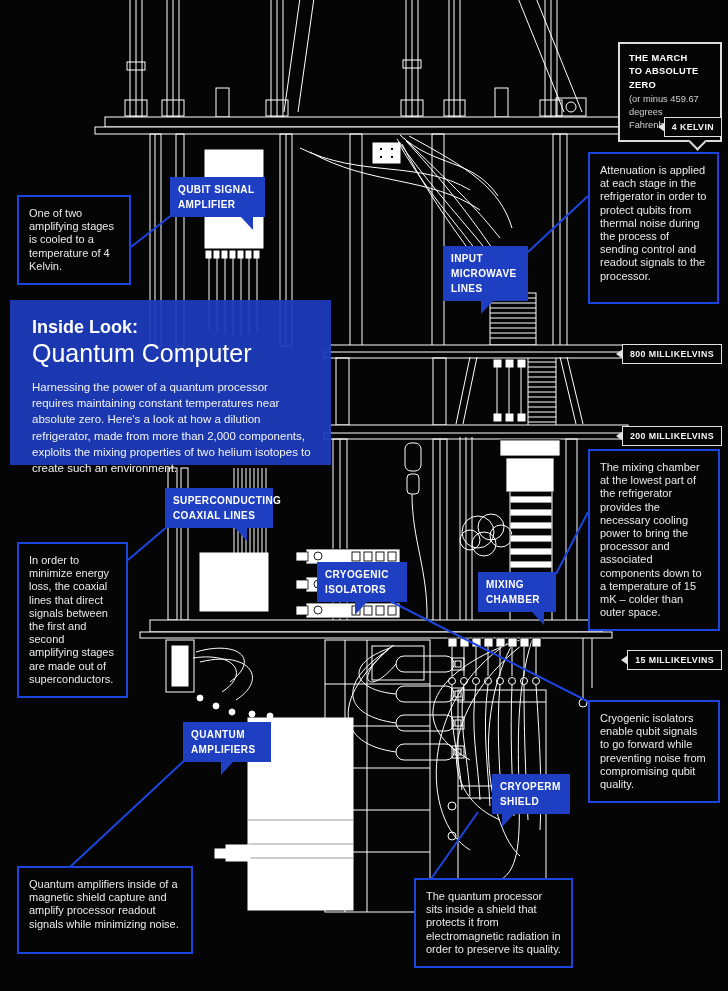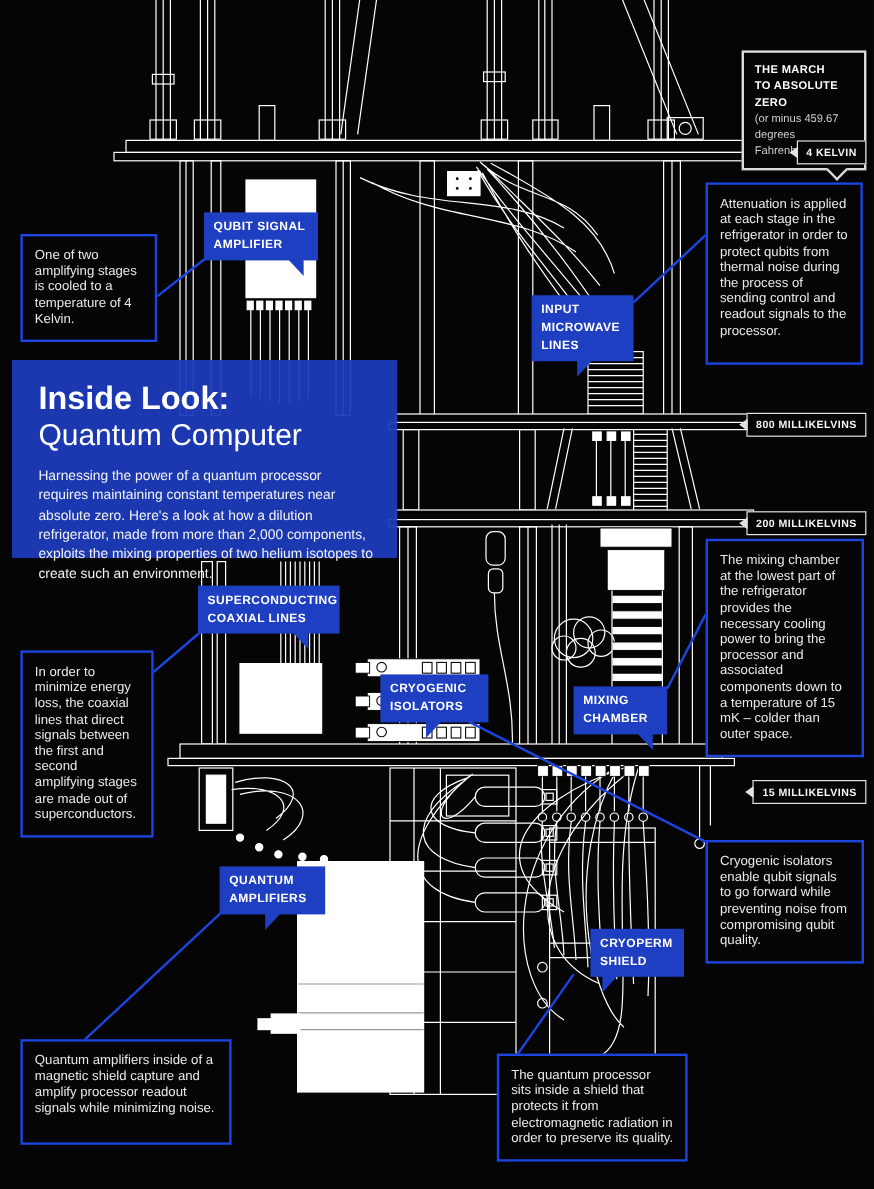--- a/index.html
+++ b/index.html
@@ -26,21 +26,21 @@
     padding:5px 8px;text-transform:uppercase;
   }
   .label::after{content:'';position:absolute;bottom:-13px;width:0;height:0;}
   .tail-r::after{right:12px;border-top:14px solid var(--label-blue);border-left:13px solid transparent;}
   .tail-l::after{left:10px;border-top:14px solid var(--label-blue);border-right:13px solid transparent;}
   .tail-cr::after{right:26px;border-top:14px solid var(--label-blue);border-left:13px solid transparent;}
   .tail-cl::after{left:38px;border-top:14px solid var(--label-blue);border-right:13px solid transparent;}
 
   #label-qsa{left:170px;top:177px;width:95px;}
   #label-input{left:443px;top:246px;width:85px;}
-  #label-super{left:165px;top:488px;width:118px;}
+  #label-super{left:165px;top:488px;width:108px;}
   #label-cryo-iso{left:317px;top:562px;width:90px;}
   #label-mixing{left:478px;top:572px;width:78px;}
   #label-qamp{left:183px;top:722px;width:88px;}
   #label-cryoperm{left:492px;top:774px;width:78px;}
 
   
   .callout{
     position:absolute;z-index:4;box-sizing:border-box;
     background:var(--bg);border:2px solid var(--line-blue);
     color:#e9e9e9;font-size:11px;line-height:1.2;
@@ -82,21 +82,21 @@
     content:'';position:absolute;bottom:-8px;right:16px;width:11px;height:11px;
     background:var(--bg);border-right:2px solid #dcdcdc;border-bottom:2px solid #dcdcdc;
     transform:rotate(45deg);
   }
 
   
   .title-panel{
     position:absolute;z-index:2;left:10px;top:300px;width:321px;height:165px;box-sizing:border-box;
     background:var(--panel-blue);padding:17px 20px 14px 22px;
   }
-  .title-panel h1{margin:0;font-size:27px;font-weight:bold;line-height:1.15;}
+  .title-panel h1{margin:0;font-size:18px;font-weight:bold;line-height:1.15;}
   .title-panel h2{margin:0;font-size:25px;font-weight:normal;line-height:1.2;}
   .title-panel p{margin:11px 0 0 0;font-size:11.5px;line-height:1.42;color:#f2f2f2;}
 </style>
 </head>
 <body>
 
 <div class="stage">
 
   <svg class="art" width="728" height="991" viewBox="0 0 728 991">
     <g stroke="#ffffff" fill="none" stroke-width="1">

